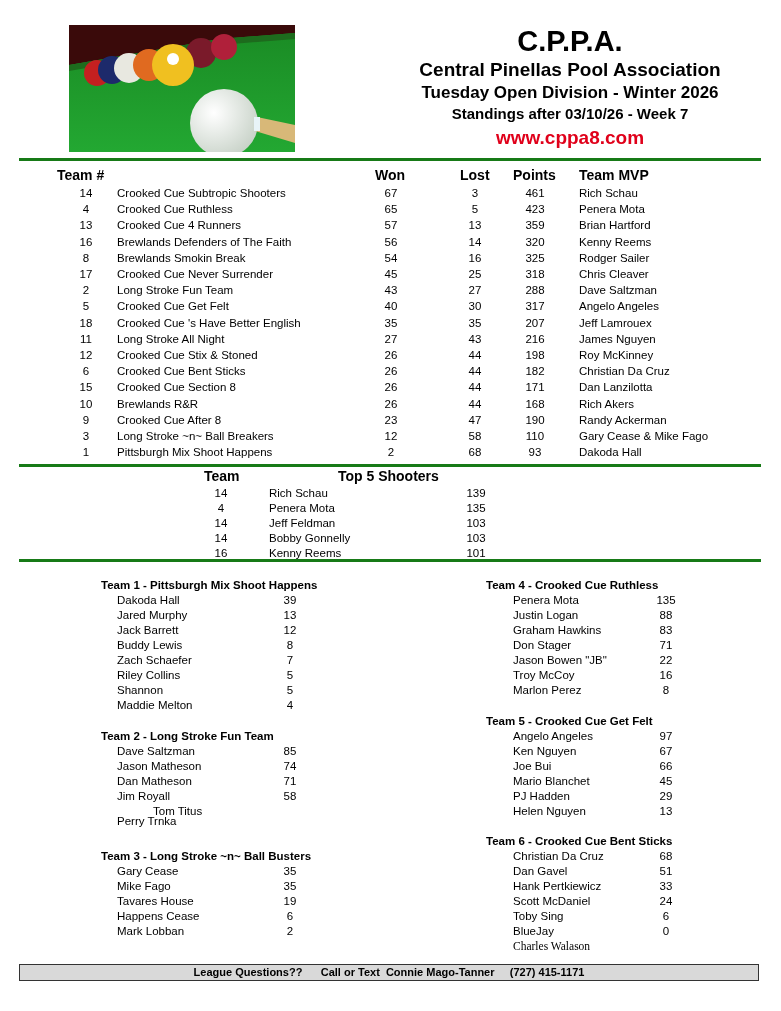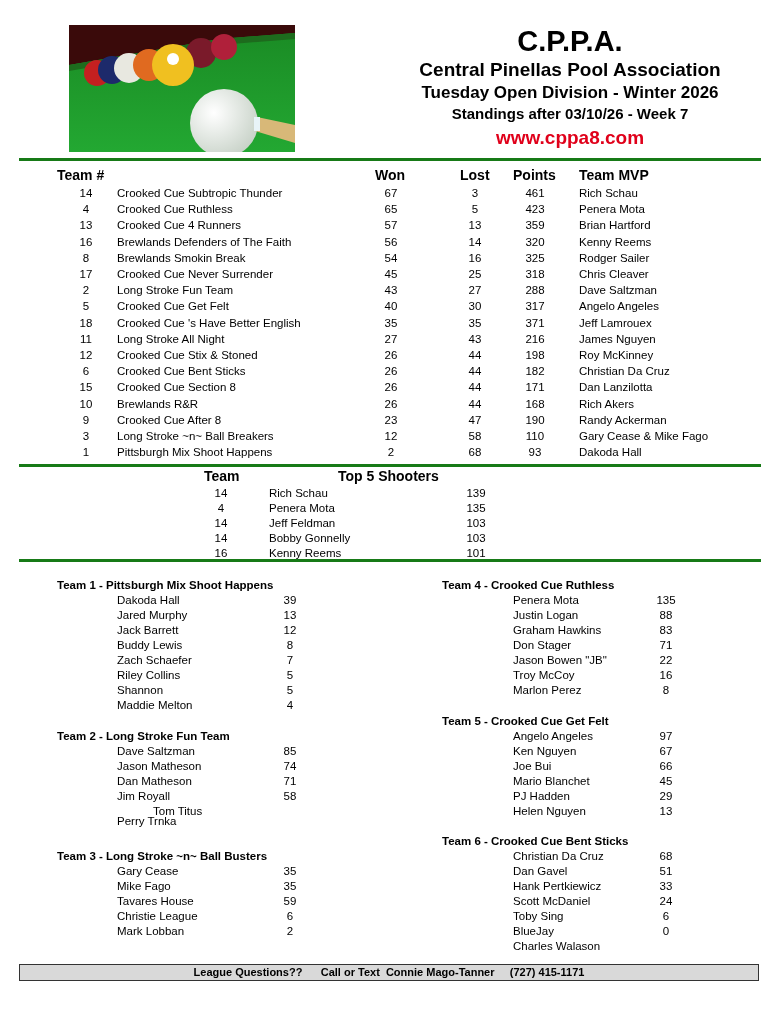--- a/index.html
+++ b/index.html
@@ -17,21 +17,21 @@
   .row span { position:absolute; white-space:nowrap; }
   .c-num { left:65px; width:42px; text-align:center; }
   .c-name { left:117px; }
   .c-won { left:372px; width:38px; text-align:center; }
   .c-lost { left:456px; width:38px; text-align:center; }
   .c-pts { left:516px; width:38px; text-align:center; }
   .c-mvp { left:579px; }
   .s-team { left:202px; width:38px; text-align:center; }
   .s-name { left:269px; }
   .s-score { left:458px; width:36px; text-align:center; }
-  .roster-title { position:absolute; font-weight:bold; font-size:11.5px; line-height:15px; white-space:nowrap; }
+  .roster-title { position:absolute; font-weight:bold; font-size:11.5px; line-height:15px; white-space:nowrap;margin-left:44px; }
   .rrow { position:absolute; font-size:11.5px; line-height:15px; height:15px; }
   .rrow span { position:absolute; white-space:nowrap; }
   .footer { left:19px; top:964px; width:740px; height:17px; background:#d9d9d9; border:1.5px solid #333; box-sizing:border-box; text-align:center; font-weight:bold; font-size:11px; line-height:15px; white-space:pre; }
 </style>
 </head>
 <body>
 
 <div class="abs hero">
   <svg width="226" height="127" viewBox="0 0 226 127">
     <defs>
@@ -72,21 +72,21 @@
 <div>
   <div class="th" style="left:57px;top:167px;">Team #</div>
   <div class="th" style="left:375px;top:167px;">Won</div>
   <div class="th" style="left:460px;top:167px;">Lost</div>
   <div class="th" style="left:513px;top:167px;">Points</div>
   <div class="th" style="left:579px;top:167px;">Team MVP</div>
 
   <div id="standings-rows">
       <div class="row" style="top: 185px;">
         <span class="c-num">14</span>
-        <span class="c-name">Crooked Cue Subtropic Thunder</span>
+        <span class="c-name">Crooked Cue Subtropic Shooters</span>
         <span class="c-won">67</span>
         <span class="c-lost">3</span>
         <span class="c-pts">461</span>
         <span class="c-mvp">Rich Schau</span>
       </div>
       <div class="row" style="top: 201.2px;">
         <span class="c-num">4</span>
         <span class="c-name">Crooked Cue Ruthless</span>
         <span class="c-won">65</span>
         <span class="c-lost">5</span>
@@ -139,21 +139,21 @@
         <span class="c-won">40</span>
         <span class="c-lost">30</span>
         <span class="c-pts">317</span>
         <span class="c-mvp">Angelo Angeles</span>
       </div>
       <div class="row" style="top: 314.6px;">
         <span class="c-num">18</span>
         <span class="c-name">Crooked Cue 's Have Better English</span>
         <span class="c-won">35</span>
         <span class="c-lost">35</span>
-        <span class="c-pts">371</span>
+        <span class="c-pts">207</span>
         <span class="c-mvp">Jeff Lamrouex</span>
       </div>
       <div class="row" style="top: 330.8px;">
         <span class="c-num">11</span>
         <span class="c-name">Long Stroke All Night</span>
         <span class="c-won">27</span>
         <span class="c-lost">43</span>
         <span class="c-pts">216</span>
         <span class="c-mvp">James Nguyen</span>
       </div>
@@ -320,24 +320,24 @@
       <div class="rrow" style="left: 0px; width: 781px; top: 864px;">
         <span style="left: 117px;">Gary Cease</span>
         <span style="left: 272px; width: 36px; text-align: center;">35</span>
       </div>
       <div class="rrow" style="left: 0px; width: 781px; top: 879px;">
         <span style="left: 117px;">Mike Fago</span>
         <span style="left: 272px; width: 36px; text-align: center;">35</span>
       </div>
       <div class="rrow" style="left: 0px; width: 781px; top: 894px;">
         <span style="left: 117px;">Tavares House</span>
-        <span style="left: 272px; width: 36px; text-align: center;">59</span>
+        <span style="left: 272px; width: 36px; text-align: center;">19</span>
       </div>
       <div class="rrow" style="left: 0px; width: 781px; top: 909px;">
-        <span style="left: 117px;">Christie League</span>
+        <span style="left: 117px;">Happens Cease</span>
         <span style="left: 272px; width: 36px; text-align: center;">6</span>
       </div>
       <div class="rrow" style="left: 0px; width: 781px; top: 924px;">
         <span style="left: 117px;">Mark Lobban</span>
         <span style="left: 272px; width: 36px; text-align: center;">2</span>
       </div>
     </div>
     <div>
       <div class="roster-title" style="left: 442px; top: 578px;">Team 4 - Crooked Cue Ruthless</div>
       <div class="rrow" style="left: 0px; width: 781px; top: 593px;">
@@ -415,20 +415,20 @@
         <span style="left: 648px; width: 36px; text-align: center;">24</span>
       </div>
       <div class="rrow" style="left: 0px; width: 781px; top: 909px;">
         <span style="left: 513px;">Toby Sing</span>
         <span style="left: 648px; width: 36px; text-align: center;">6</span>
       </div>
       <div class="rrow" style="left: 0px; width: 781px; top: 924px;">
         <span style="left: 513px;">BlueJay</span>
         <span style="left: 648px; width: 36px; text-align: center;">0</span>
       </div>
-      <div class="rrow" style="left: 0px; width: 725px; top: 939px;">
+      <div class="rrow" style="left: 0px; width: 725px; top: 939px; font-family: Liberation Serif, serif;">
         <span style="left: 513px;">Charles Walason</span>
         <span style="left: 648px; width: 36px; text-align: center;"></span>
       </div>
     </div>
   </div>
 
 <div class="abs footer">League Questions??      Call or Text  Connie Mago-Tanner     (727) 415-1171</div>
 
 </body></html>

